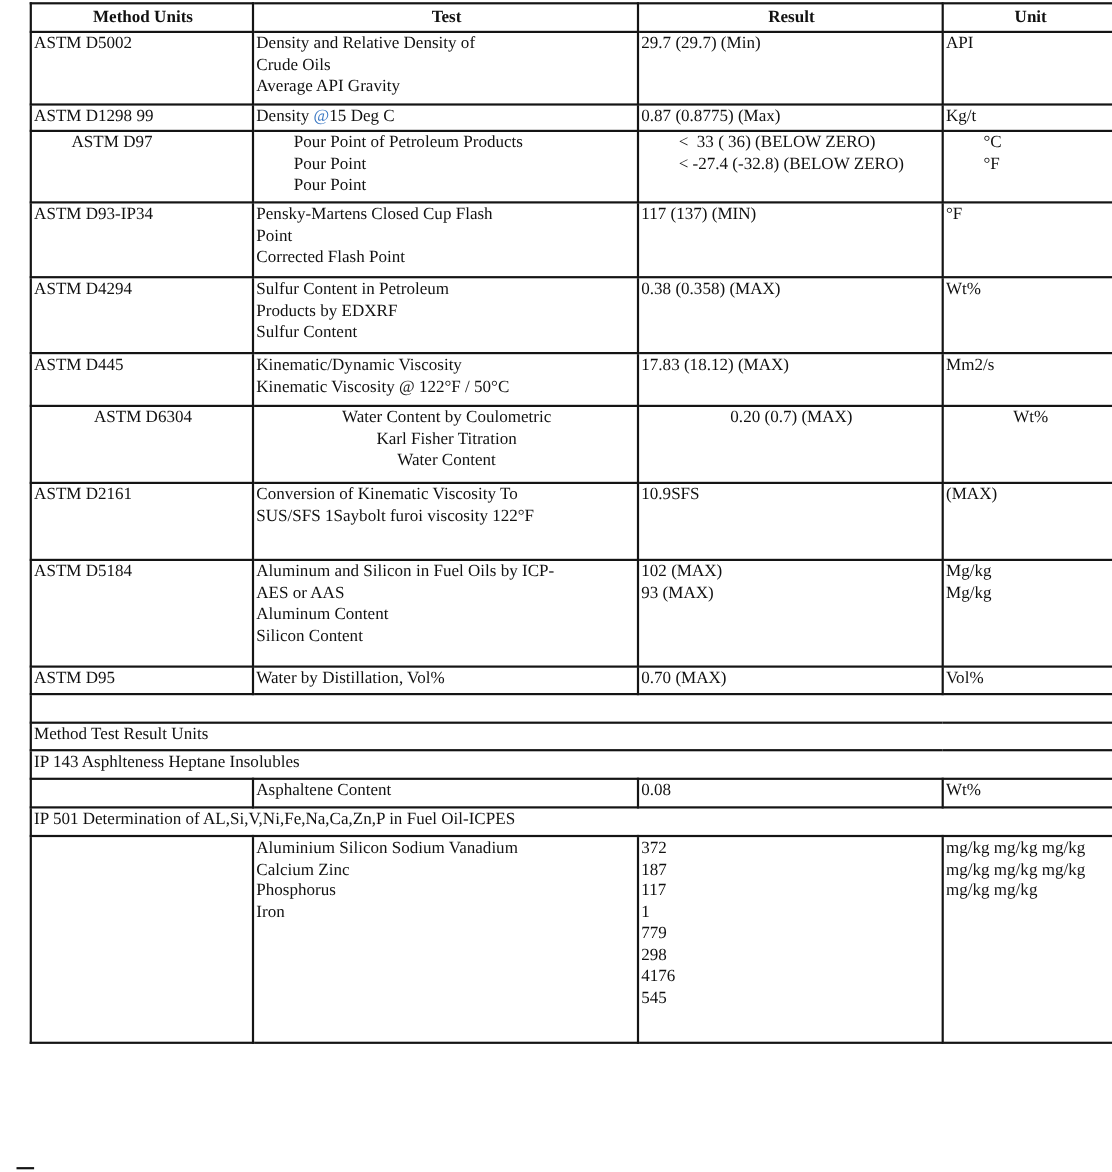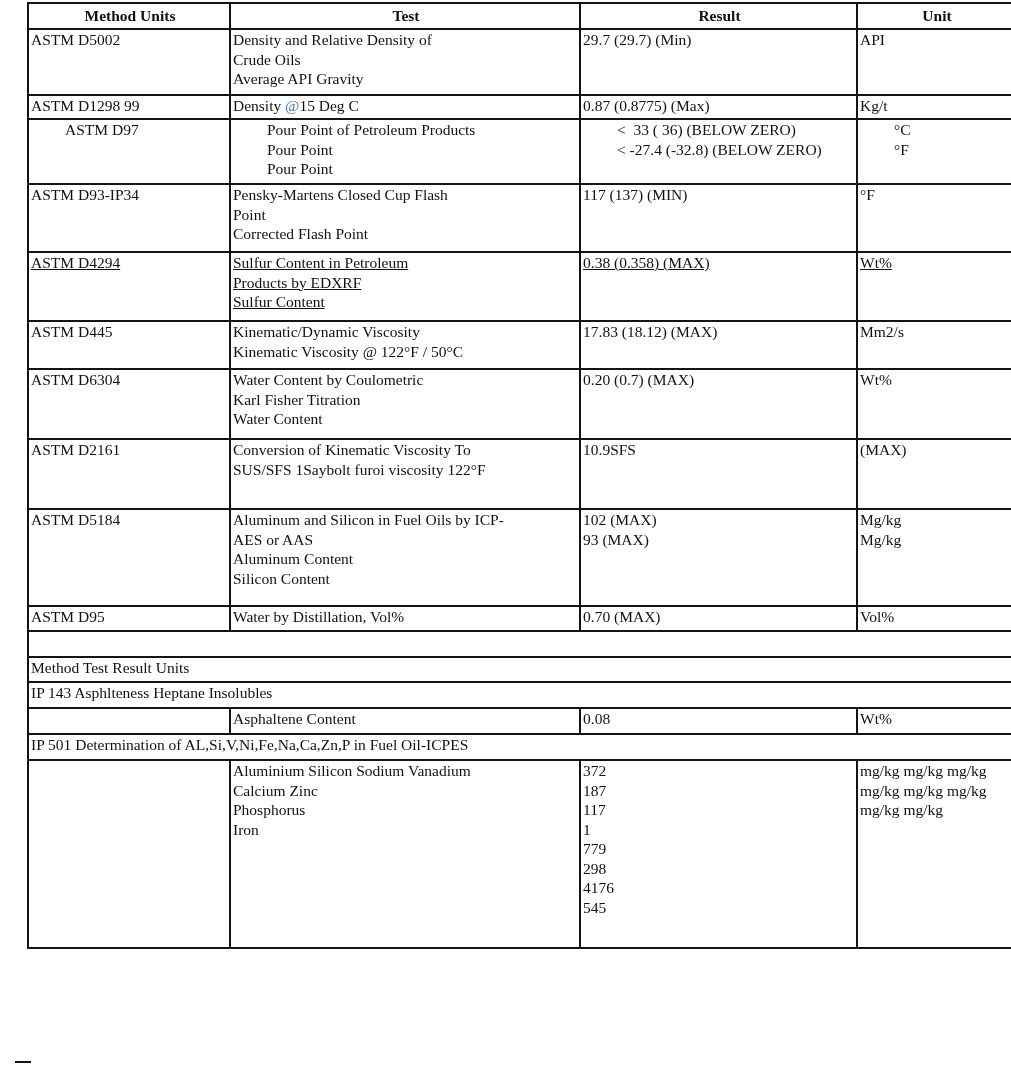--- a/index.html
+++ b/index.html
@@ -26,23 +26,23 @@
   table.report th {
     text-align: center; font-weight: bold; height: 24px; vertical-align: middle;
   }
   .line { display: block; white-space: nowrap; }
   .at-link { color: #3b78c4; }
   .bold { font-weight: bold; }
   tr.h-asdm5002 td { height: 64px; }
   tr.h-d1298 td { height: 22px; }
   tr.h-d97 td { height: 63px; padding-left: 36px; }
   tr.h-d93 td { height: 66px; }
-  tr.h-d4294 td { height: 67px; text-decoration: underline; }
+  tr.h-d4294 td { height: 67px; }
   tr.h-d445 td { height: 46px; margin-top: 47px; }
-  tr.h-d6304 td { height: 68px; }
+  tr.h-d6304 td { height: 68px; text-align: center; }
   tr.h-d482 td { height: 48px; }
   tr.h-d2161 td { height: 68px; }
   tr.h-d5184 td { height: 95px; }
   tr.h-d95 td { height: 23px; }
   tr.h-d4530 td { height: 24px; }
   tr.h-blank td { height: 24px; }
   tr.h-section td { height: 23px; }
   tr.h-ip143 td { height: 24px; margin-left: 24px; }
   tr.h-asph td { height: 24px; }
   tr.h-ip501 td { height: 24px; }

